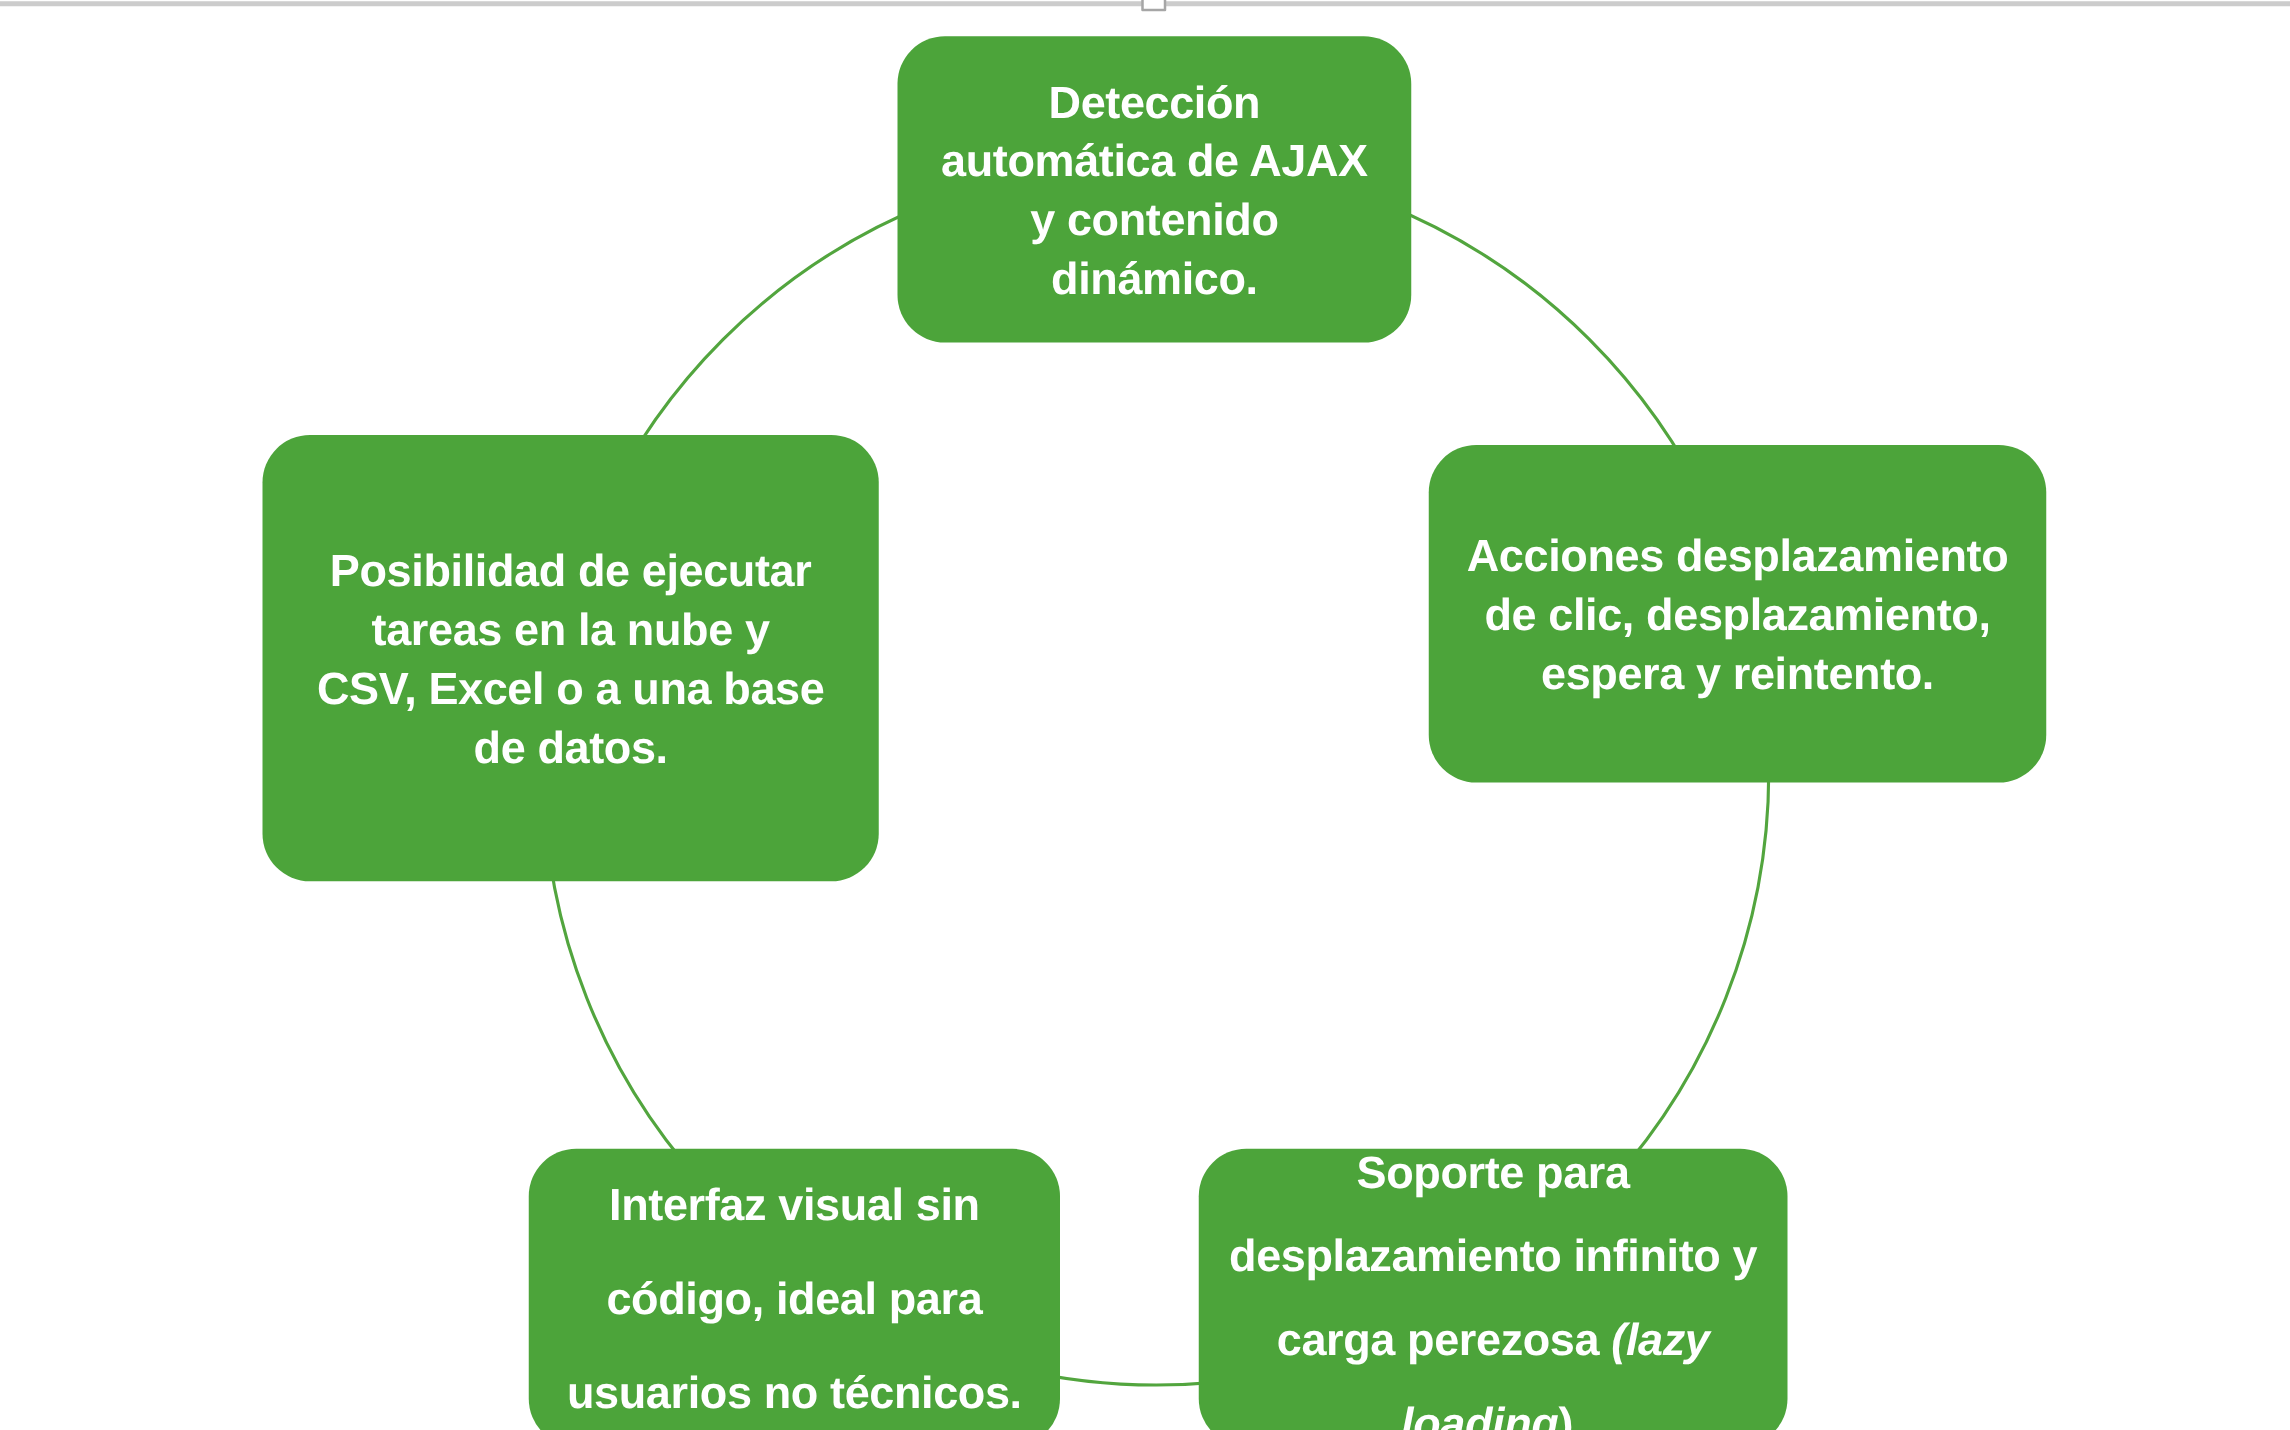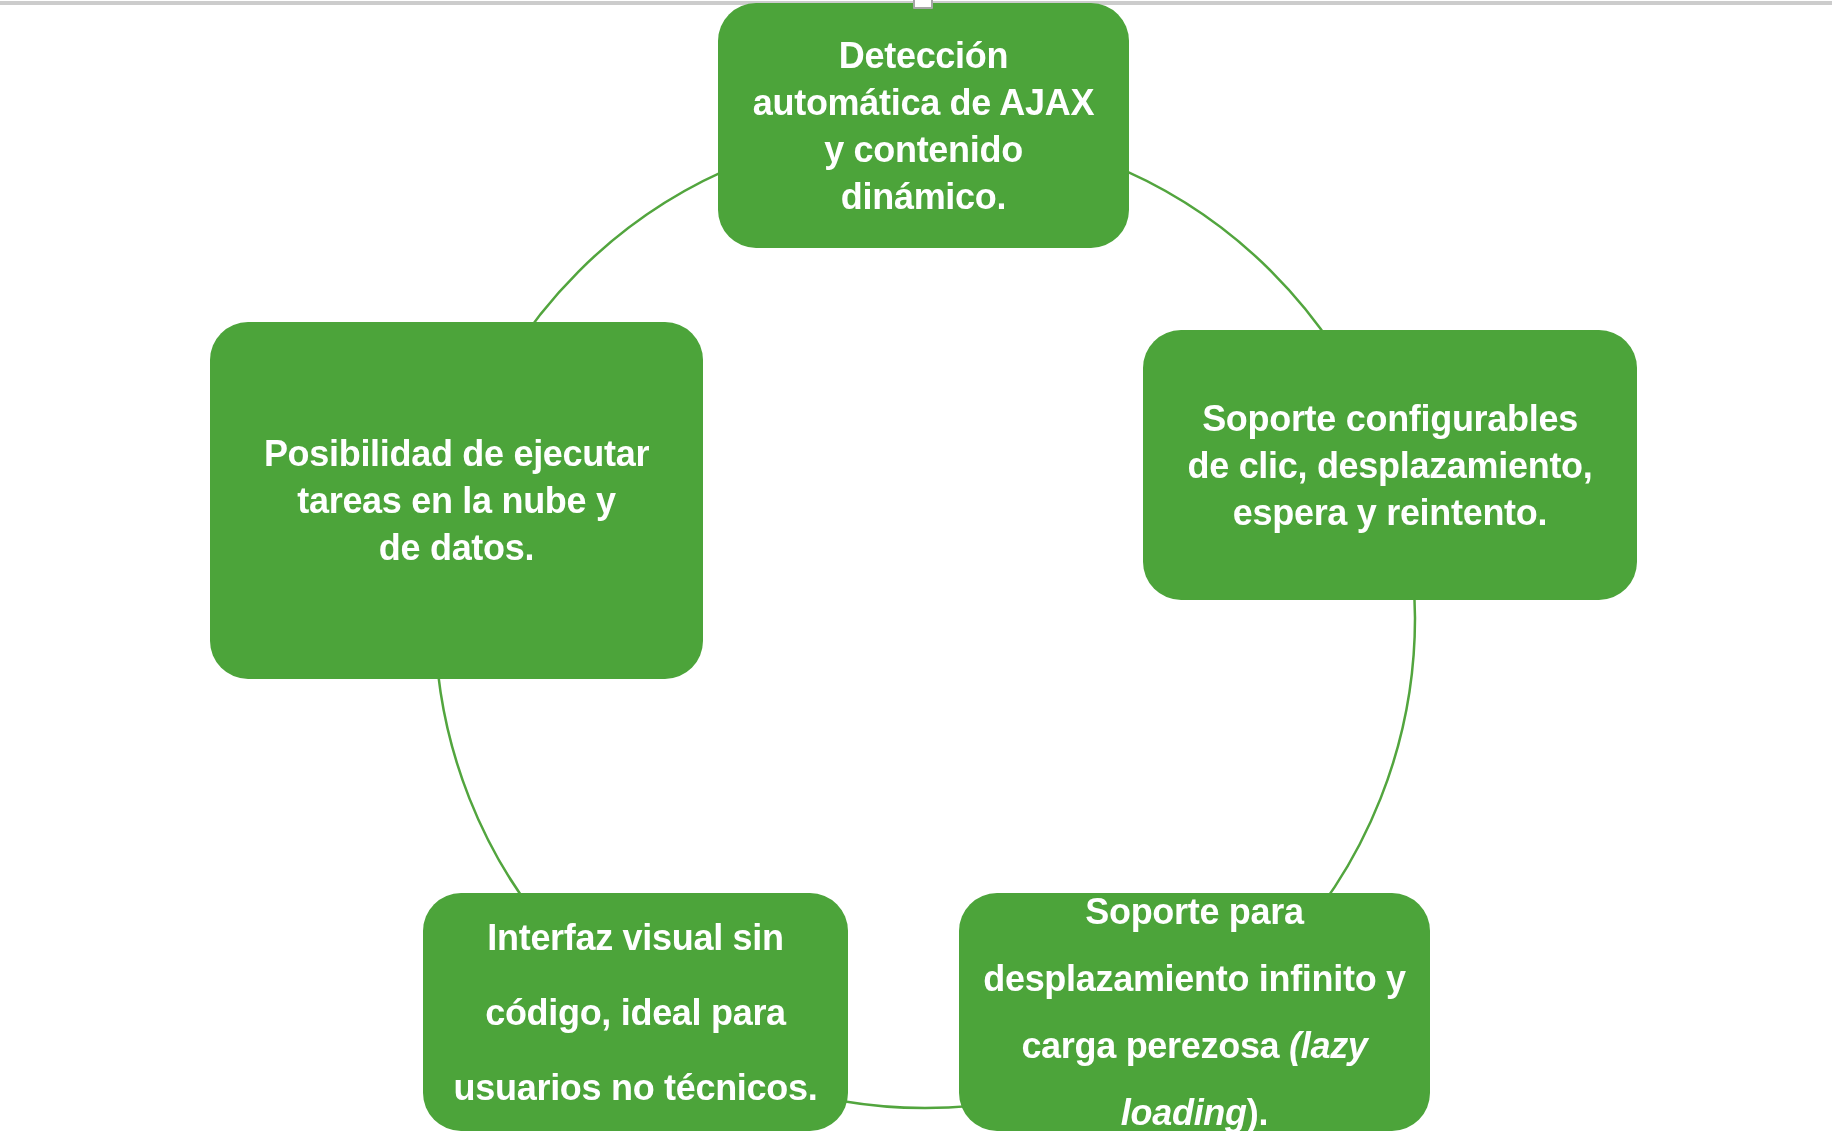--- a/index.html
+++ b/index.html
@@ -20,20 +20,21 @@
     background:#4CA43A;
     border-radius:38px;
     color:#ffffff;
     font-weight:bold;
     font-size:36px;
     line-height:47px;
     letter-spacing:-0.3px;
     display:flex;flex-direction:column;
     align-items:center;justify-content:center;
     text-align:center;
+    margin-top:26px;
   }
   .line{white-space:nowrap;}
   .it{font-style:italic;}
   .node-top         {left:718px; top:3px;   width:411px; height:245px;}
   .node-right       {left:1143px;top:330px; width:494px; height:270px;}
   .node-bottom-right{left:959px; top:893px; width:471px; height:238px;gap:20px;}
   .node-bottom-left {left:423px; top:893px; width:425px; height:238px;gap:28px;}
   .node-left        {left:210px; top:322px; width:493px; height:357px;}
   .sel-handle{
     position:absolute;left:913px;top:-10px;width:16px;height:15px;
@@ -52,39 +53,40 @@
   <div class="top-bar"></div>
 
   <div class="node node-top">
     <div class="line">Detección</div>
     <div class="line">automática de AJAX</div>
     <div class="line">y contenido</div>
     <div class="line">dinámico.</div>
   </div>
 
   <div class="node node-right">
-    <div class="line">Soporte configurables</div>
+    <div class="line">Acciones desplazamiento</div>
     <div class="line">de clic, desplazamiento,</div>
     <div class="line">espera y reintento.</div>
   </div>
 
   <div class="node node-bottom-right">
     <div class="line">Soporte para</div>
     <div class="line">desplazamiento infinito y</div>
     <div class="line"><span>carga perezosa </span><span class="it">(lazy</span></div>
     <div class="line"><span class="it">loading</span><span>).</span></div>
   </div>
 
   <div class="node node-bottom-left">
     <div class="line">Interfaz visual sin</div>
     <div class="line">código, ideal para</div>
     <div class="line">usuarios no técnicos.</div>
   </div>
 
   <div class="node node-left">
     <div class="line">Posibilidad de ejecutar</div>
     <div class="line">tareas en la nube y</div>
+    <div class="line">CSV, Excel o a una base</div>
     <div class="line">de datos.</div>
   </div>
 
   <div class="sel-handle"></div>
 
 </div>
 
 </body></html>

